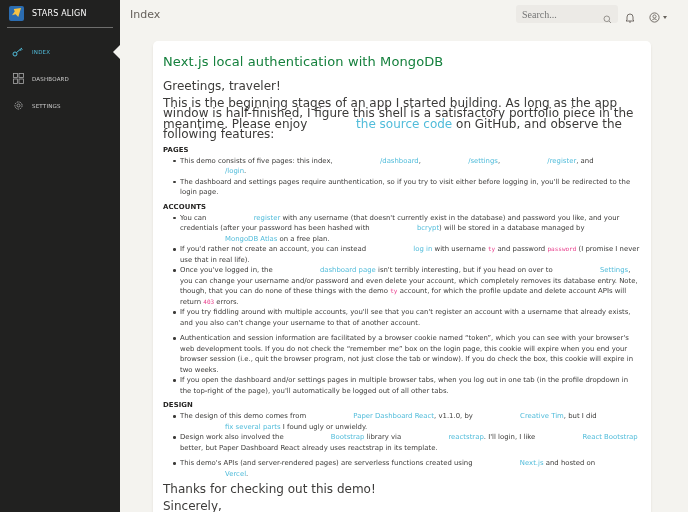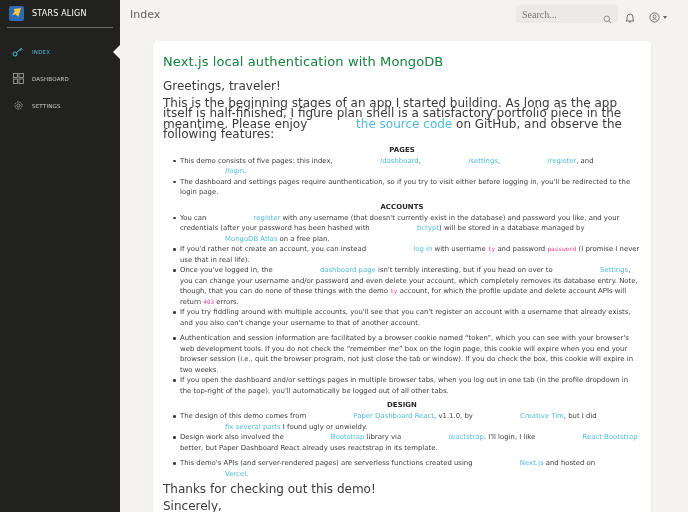--- a/index.html
+++ b/index.html
@@ -20,21 +20,21 @@
   .page-title { font-size: 11px; color: #66615b; margin-left: 14px; }
   .search { position: absolute; left: 400px; top: 5px; width: 102px; height: 18px; background: #eceae6; border-radius: 3px; display: flex; align-items: center; padding-left: 6px; }
   .search input { border: none; background: transparent; font-size: 10px; color: #8a8782; width: 80px; outline: none; font-family: Liberation Serif, serif; }
   .search .ico { position: absolute; right: 6px; top: 4px; }
   .bell { position: absolute; left: 509px; top: 8px; }
   .user { position: absolute; left: 533px; top: 8px; display: flex; align-items: center; }
   .caret { width: 0; height: 0; border-left: 2.5px solid transparent; border-right: 2.5px solid transparent; border-top: 3px solid #66615b; margin-left: 3px; }
   .card { position: absolute; left: 153px; top: 41px; width: 498px; height: 480px; background: #fff; border-radius: 5px; box-shadow: 0 2px 2px rgba(204,197,185,0.5); padding: 13px 10px; overflow: hidden; }
   .card h1 { font-size: 13px; font-weight: normal; color: #15803d; margin-bottom: 12px; letter-spacing: 0.1px; }
   .card p { font-size: 12px; line-height: 10.5px; color: #3c3b39; margin-bottom: 6px; }
-  .card h5 { font-size: 6.9px; font-weight: bold; color: #252422; margin: 3px 0 2px; letter-spacing: 0.1px; text-align: center; }
+  .card h5 { font-size: 6.9px; font-weight: bold; color: #252422; margin: 3px 0 2px; letter-spacing: 0.1px; }
   .card ul { list-style: none; margin-left: 12px; margin-bottom: 5px; }
   .card li { font-size: 6.9px; line-height: 10.5px; color: #3c3b39; position: relative; padding-left: 5px; }
   .card li::before { content: ""; position: absolute; left: -2px; top: 4px; width: 2.5px; height: 2.5px; border-radius: 50%; background: #3c3b39; }
   a { color: #51bcda; text-decoration: none; padding-left: 45px; }
   code { font-family: "DejaVu Sans Mono", monospace; font-size: 6px; color: #e83e8c; }
 </style>
 </head>
 <body>
 
 <div class="sidebar">
@@ -100,21 +100,21 @@
           <path d="M2.8 8.6 A3 3 0 0 1 8.2 8.6" fill="none" stroke="#66615b" stroke-width="0.8"></path>
         </svg>
     </span>
     <span class="caret"></span>
   </div>
 </div>
 
 <div class="card">
   <h1>Next.js local authentication with MongoDB</h1>
   <p>Greetings, traveler!</p>
-  <p><span>This is the beginning stages of an app I started building. As long as the app itself is half-finished, I figure plan shell is a satisfactory portfolio piece in the meantime. Please enjoy </span><a>the source code</a><span> on GitHub, and observe the following features:</span></p>
+  <p><span>This is the beginning stages of an app I started building. As long as the app window is half-finished, I figure this shell is a satisfactory portfolio piece in the meantime. Please enjoy </span><a>the source code</a><span> on GitHub, and observe the following features:</span></p>
 
   <h5>PAGES</h5>
   <ul>
     <li><span>This demo consists of five pages: this index, </span><a>/dashboard</a><span>, </span><a>/settings</a><span>, </span><a>/register</a><span>, and </span><a>/login</a><span>.</span></li>
     <li>The dashboard and settings pages require aunthentication, so if you try to visit either before logging in, you'll be redirected to the login page.</li>
   </ul>
 
   <h5>ACCOUNTS</h5>
   <ul>
     <li><span>You can </span><a>register</a><span> with any username (that doesn't currently exist in the database) and password you like, and your credentials (after your password has been hashed with </span><a>bcrypt</a><span>) will be stored in a database managed by </span><a>MongoDB Atlas</a><span> on a free plan.</span></li>

